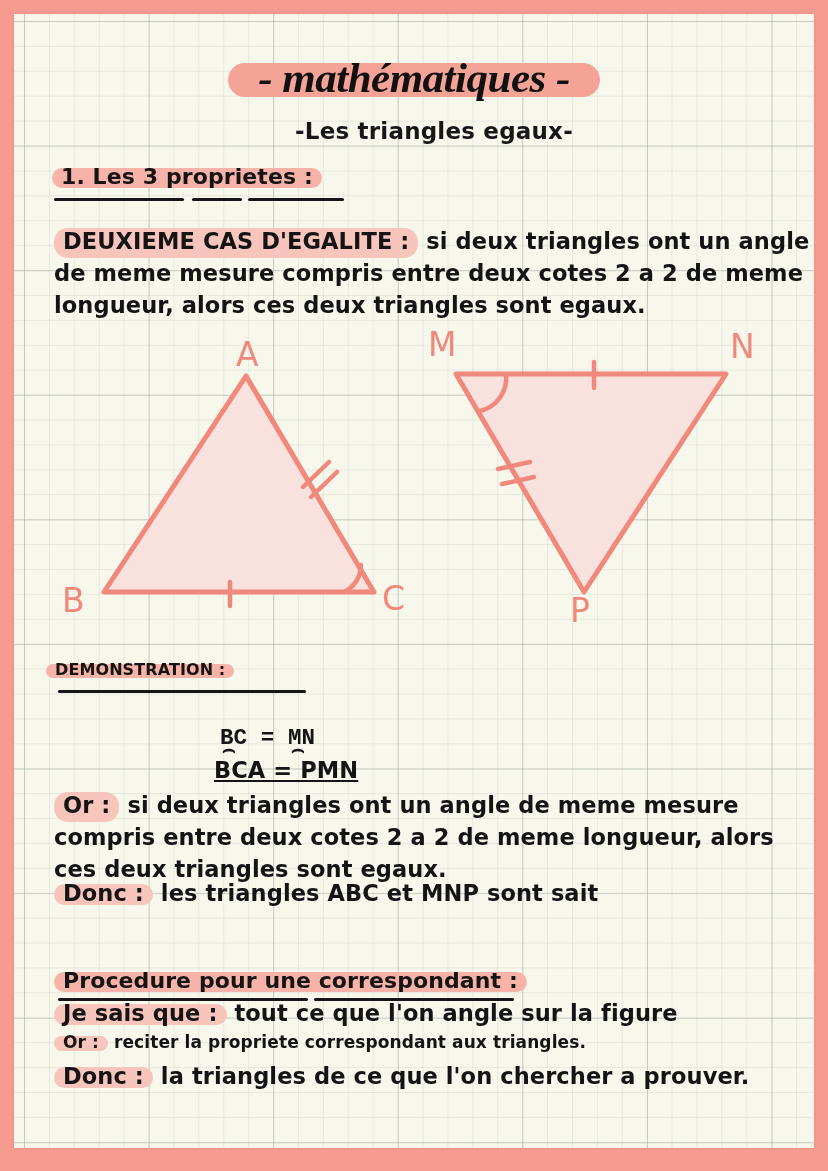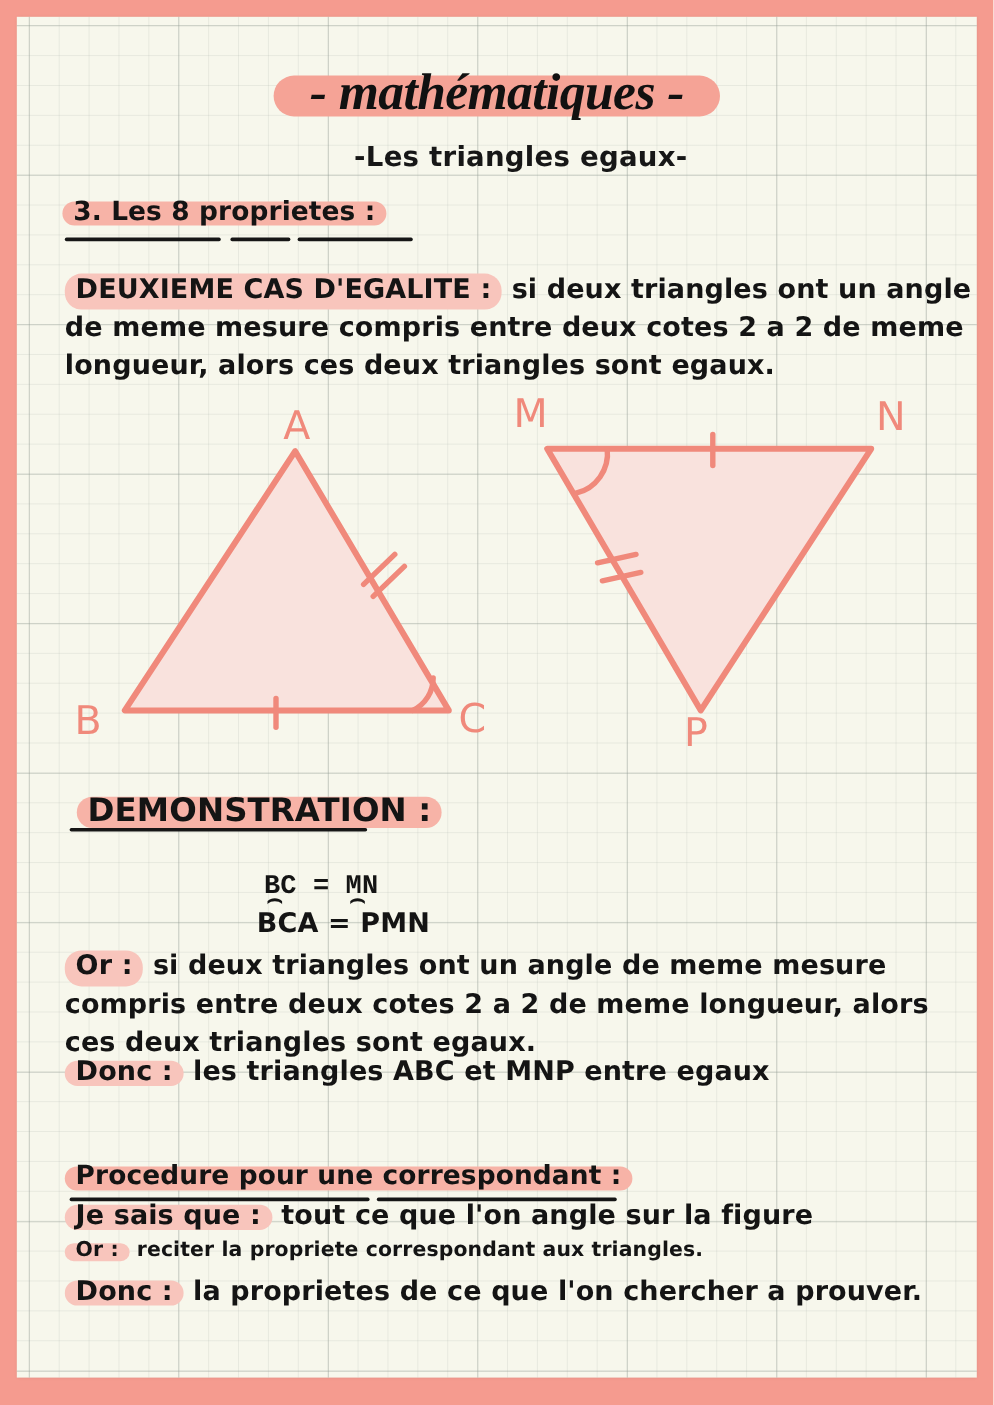--- a/index.html
+++ b/index.html
@@ -152,26 +152,26 @@
   
   #figure {
     position: absolute;
     left: 0;
     top: 300px;
     width: 800px;
     height: 320px;
   }
 
   
-  #demo-title { left: 50px; top: 648px; font-size: 27px; }
+  #demo-title { left: 32px; top: 648px; font-size: 16px; }
   #demo-title-ul { left: 44px; top: 676px; width: 248px; }
 
   #demo-l1 { left: 40px; top: 684px; font-size: 22.5px; }
   #demo-l2 { left: 206px; top: 713px; font-size: 22.5px; font-family: Liberation Mono, monospace; }
-  #demo-l3 { left: 200px; top: 745px; font-size: 22.5px; }
+  #demo-l3 { left: 200px; top: 745px; font-size: 22.5px; text-decoration: underline; }
 
   .hat {
     position: absolute;
     color: #141414;
     font-size: 21px;
     font-family: "DejaVu Sans", sans-serif;
     font-weight: bold;
   }
   #hat1 { left: 208px; top: 723px; }
   #hat2 { left: 277px; top: 723px; }
@@ -196,21 +196,21 @@
     <div id="content">
 
       <div id="title-wrap">
         <span id="title-pill">
           <span id="title-text">- mathématiques -</span>
         </span>
       </div>
       <div id="subtitle">-Les triangles egaux-</div>
 
       <div class="blk body-font" id="sec3">
-        <span class="hl">3.  Les 8 proprietes :</span>
+        <span class="hl">1.  Les 3 proprietes :</span>
       </div>
       <div class="ul" id="sec3-ul1"></div>
       <div class="ul" id="sec3-ul2"></div>
       <div class="ul" id="sec3-ul3"></div>
 
       <div class="blk body-font" id="para1">
         <span class="hl hl-soft">DEUXIEME CAS D'EGALITE :</span><span> si deux triangles ont un angle de meme mesure compris entre deux cotes 2 a 2 de meme longueur, alors ces deux triangles sont egaux.</span>
       </div>
 
       <div id="figure">
@@ -260,34 +260,34 @@
       <div class="blk body-font" id="demo-l2">BC = MN</div>
       <div class="hat" id="hat1">⌢</div>
       <div class="hat" id="hat2">⌢</div>
       <div class="blk body-font" id="demo-l3">BCA = PMN</div>
 
       <div class="blk body-font" id="or1">
         <span class="hl hl-soft">Or :</span><span> si deux triangles ont un angle de meme mesure compris entre deux cotes 2 a 2 de meme longueur, alors ces deux triangles sont egaux.</span>
       </div>
 
       <div class="blk body-font" id="donc1">
-        <span class="hl hl-soft">Donc :</span><span> les triangles ABC et MNP entre egaux</span>
+        <span class="hl hl-soft">Donc :</span><span> les triangles ABC et MNP sont sait</span>
       </div>
 
       <div class="blk body-font" id="proc-title">
         <span class="hl">Procedure pour une correspondant :</span>
       </div>
       <div class="ul" id="proc-title-ul1"></div>
       <div class="ul" id="proc-title-ul2"></div>
 
       <div class="blk body-font" id="proc-l1">
         <span class="hl hl-soft">Je sais que :</span><span> tout ce que l'on angle sur la figure</span>
       </div>
       <div class="blk body-font" id="proc-l2">
         <span class="hl hl-soft">Or :</span><span> reciter la propriete correspondant aux triangles.</span>
       </div>
       <div class="blk body-font" id="proc-l3">
-        <span class="hl hl-soft">Donc :</span><span> la proprietes de ce que l'on chercher a prouver.</span>
+        <span class="hl hl-soft">Donc :</span><span> la triangles de ce que l'on chercher a prouver.</span>
       </div>
 
     </div>
   </div>
 </div>
 
 </body></html>

